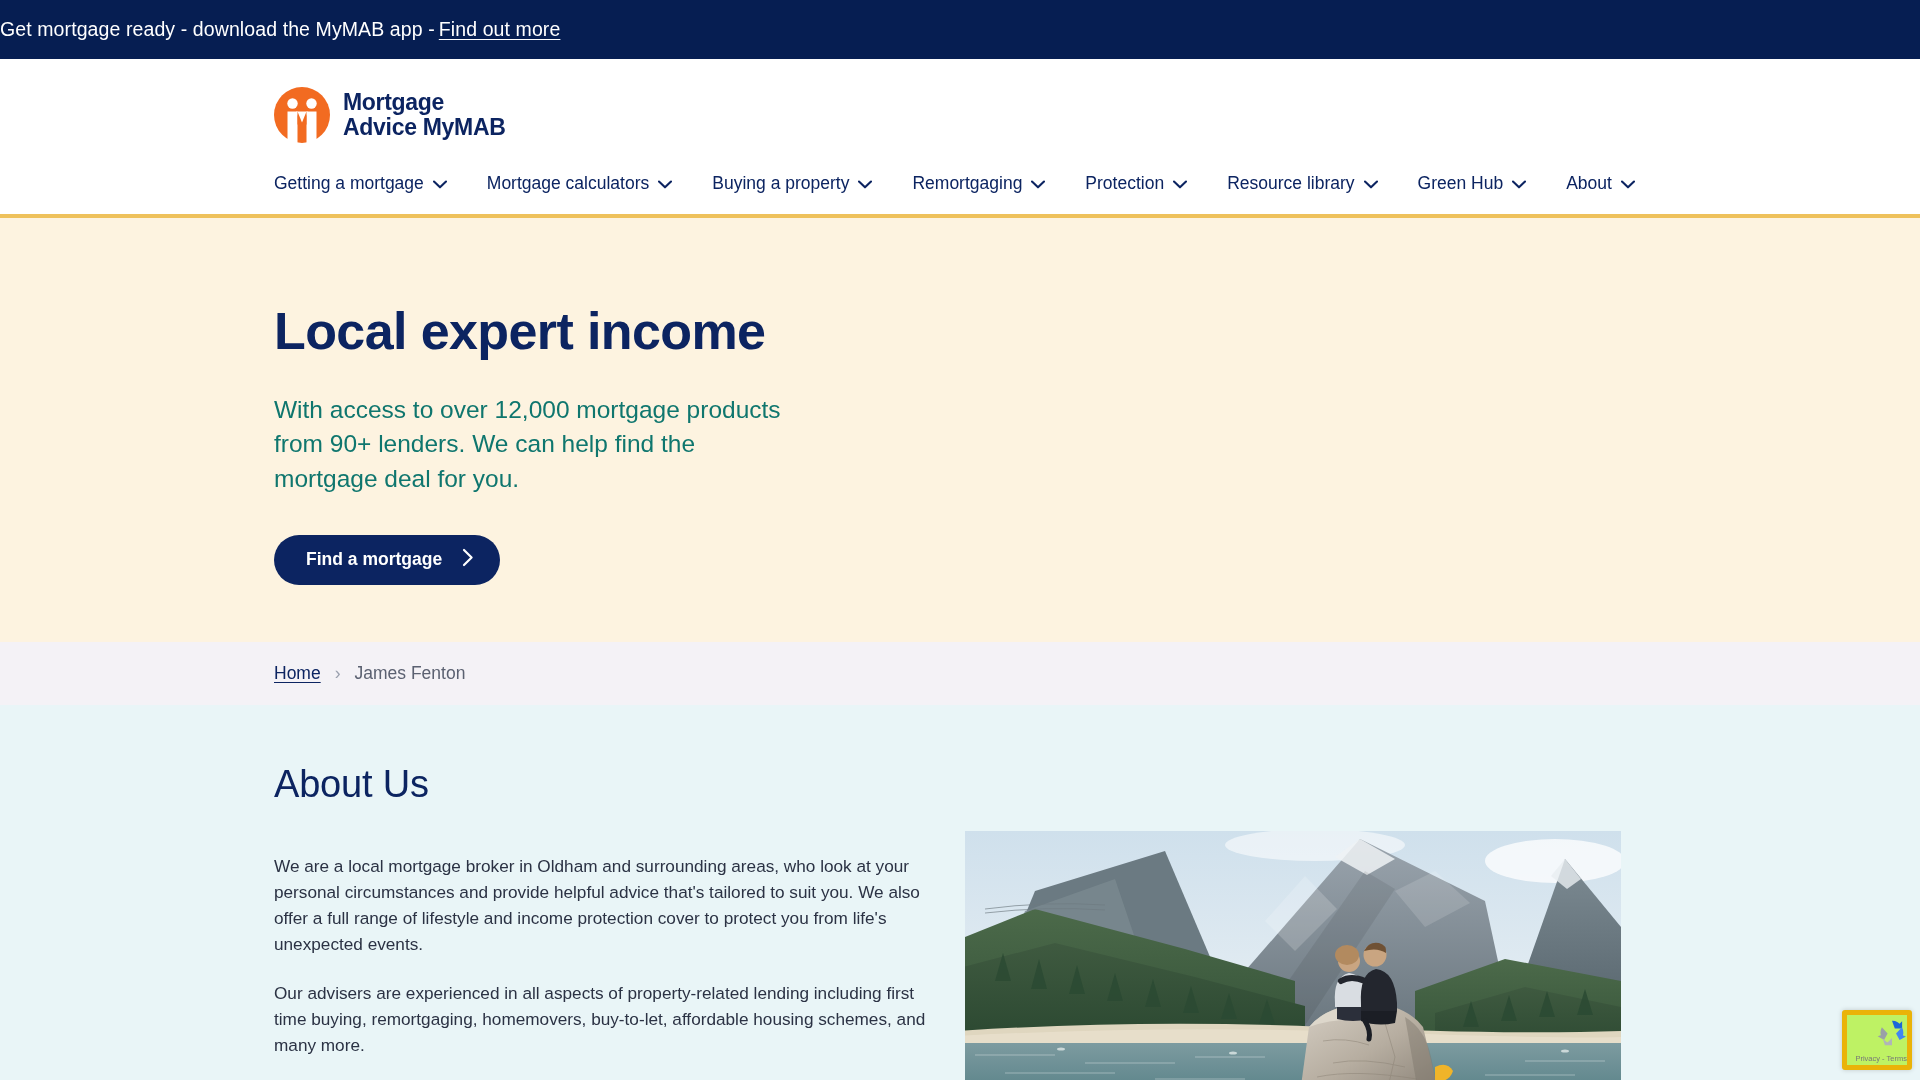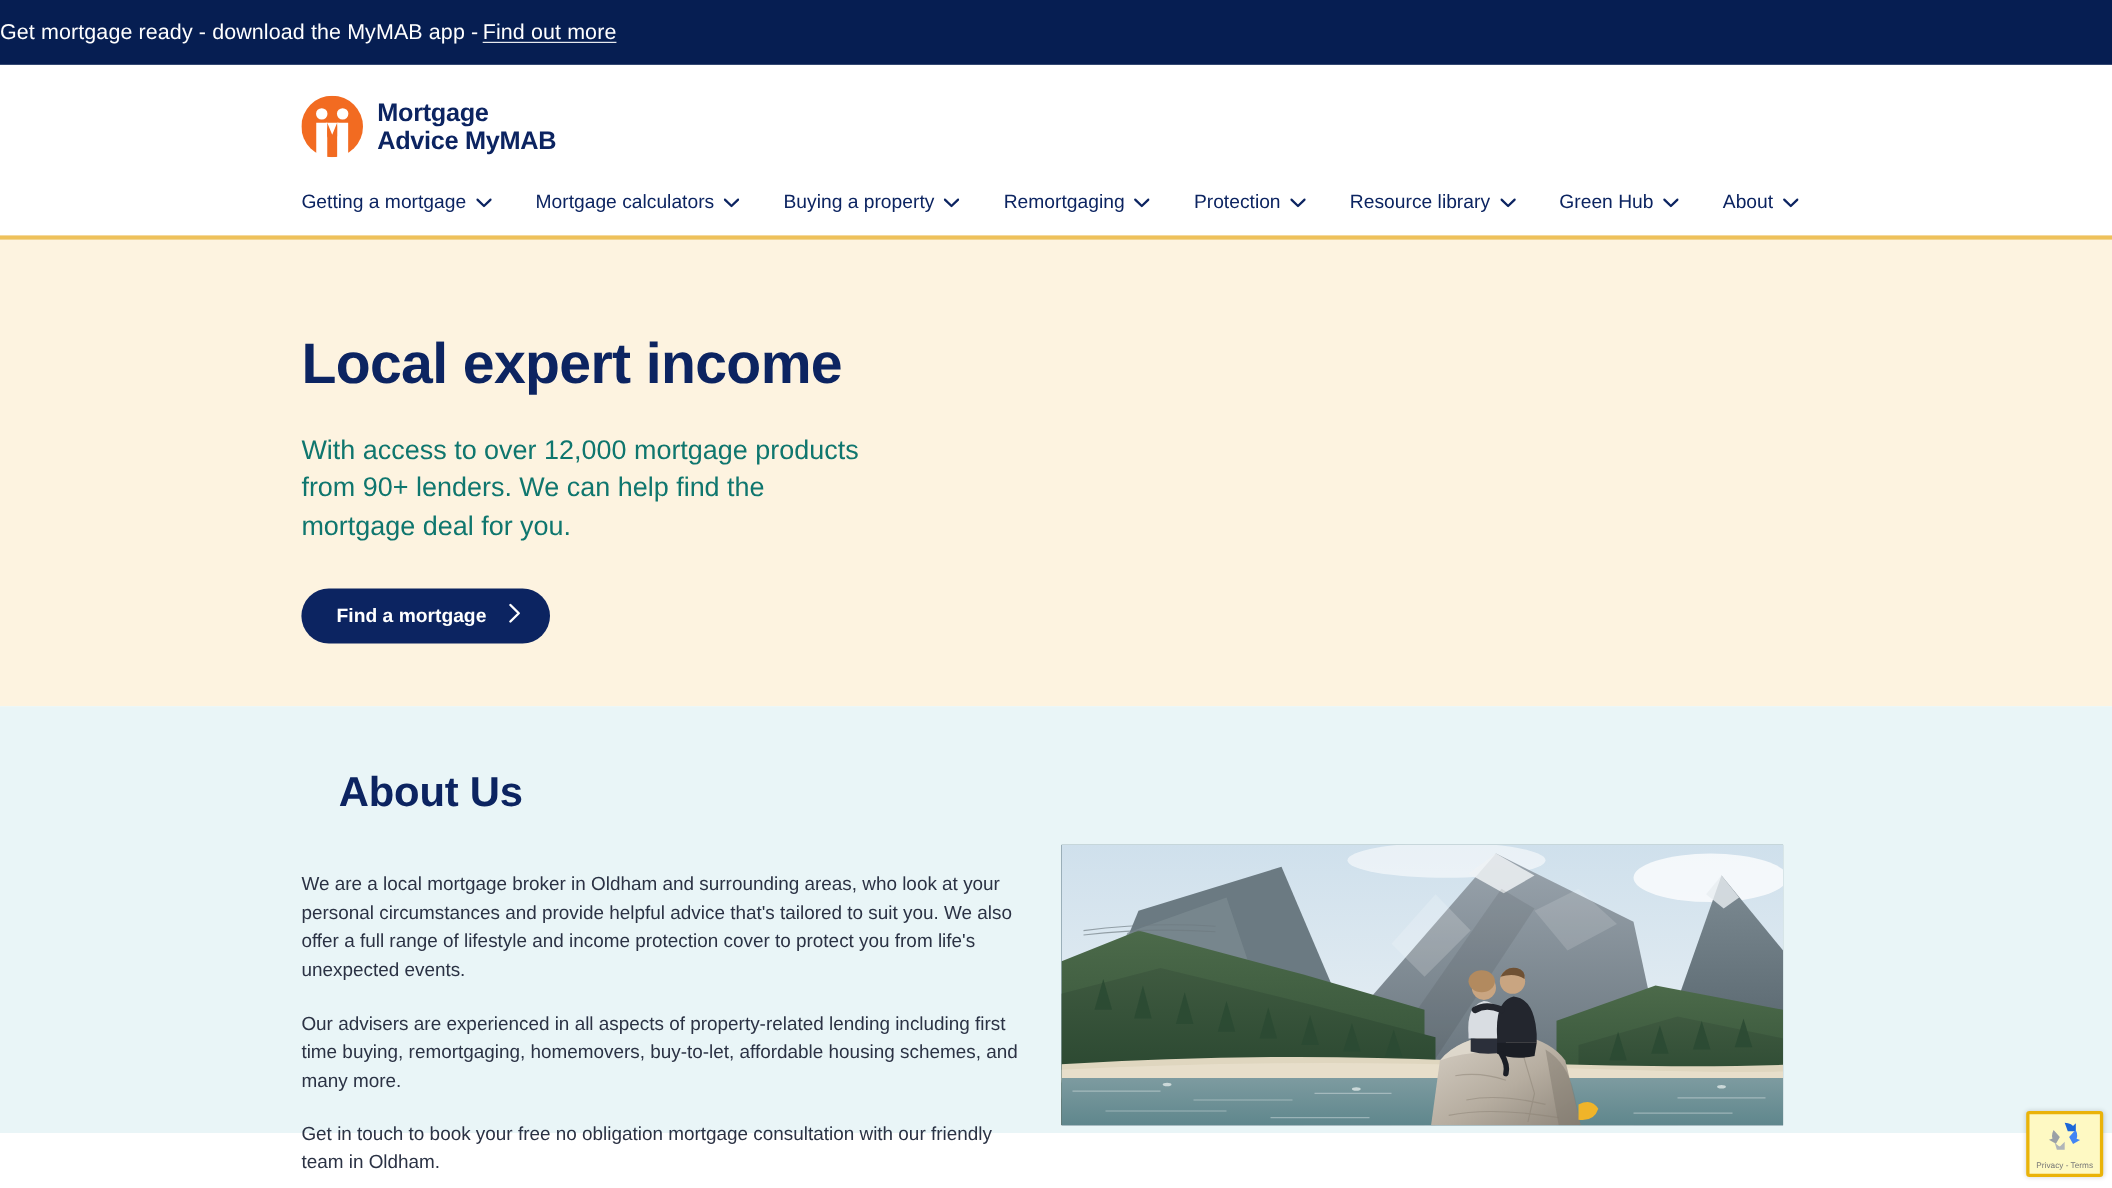--- a/index.html
+++ b/index.html
@@ -129,42 +129,42 @@
 
   
   .about{
     background:#E9F5F7;
     height:388px;
     padding:58px 0 0 274px;
     display:flex;
   }
   .about-left{ width:680px; }
   .about h2{
-    font-size:38px; font-weight:bold; color:#0C2461; letter-spacing:-.2px;margin-left:34px;
+    font-size:38px; font-weight:normal; color:#0C2461; letter-spacing:-.2px;
   }
   .about p{
     font-size:17.2px; line-height:1.52; color:#2b3244;
     margin-top:22px; max-width:660px;
   }
   .about p.first{ margin-top:47px; }
 
   .about-right{ margin-left:11px; padding-top:68px; }
   .photo{
     width:656px; height:255px; overflow:hidden;
     position:relative; background:#3d5a6c;
   }
   .photo svg{ display:block; width:656px; height:255px; }
 
   
   .recaptcha{
     position:absolute; right:8px; bottom:10px;
-    width:70px; height:60px; background:#fef9c3;
-    border:3px solid #eab308; border-radius:3px;
+    width:70px; height:60px; background:#bef264;
+    border:5px solid #eab308; border-radius:3px;
     box-shadow:0 0 5px rgba(0,0,0,.18);
-    display:flex; flex-direction:column; align-items:center;
+    display:flex; flex-direction:column; align-items:flex-end;
     justify-content:center; gap:3px; cursor:pointer;
   }
   .recaptcha-label{ font-size:7.5px; color:#777; white-space:nowrap; }
 </style>
 </head>
 <body>
 
 <div class="page">
 
   <div class="promo-bar">
@@ -275,20 +275,25 @@
     <button class="hero-cta">
       <span>Find a mortgage</span>
       <span>
         <svg width="12" height="19" viewBox="0 0 12 19" fill="none" stroke="#ffffff" stroke-width="2.2" stroke-linecap="round" stroke-linejoin="round">
             <polyline points="2,2 9.6,9.5 2,17"></polyline>
           </svg>
       </span>
     </button>
   </section>
 
+  <div class="crumbs">
+    <a class="crumb-home">Home</a>
+    <span class="crumb-sep">›</span>
+    <span class="crumb-current">James Fenton</span>
+  </div>
 
   <section class="about">
     <div class="about-left">
       <h2>About Us</h2>
       <p class="first">We are a local mortgage broker in Oldham and surrounding areas, who look at your personal circumstances and provide helpful advice that's tailored to suit you. We also offer a full range of lifestyle and income protection cover to protect you from life's unexpected events.</p>
       <p>Our advisers are experienced in all aspects of property-related lending including first time buying, remortgaging, homemovers, buy-to-let, affordable housing schemes, and many more.</p>
       <p>Get in touch to book your free no obligation mortgage consultation with our friendly team in Oldham.</p>
     </div>
 
     <div class="about-right">

